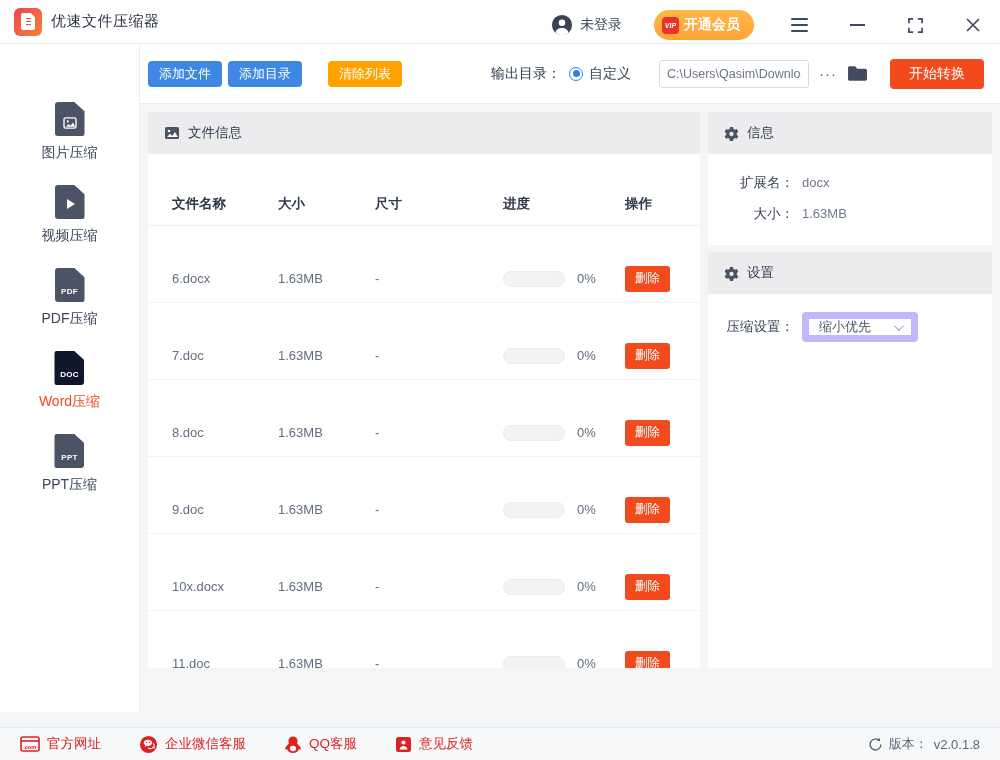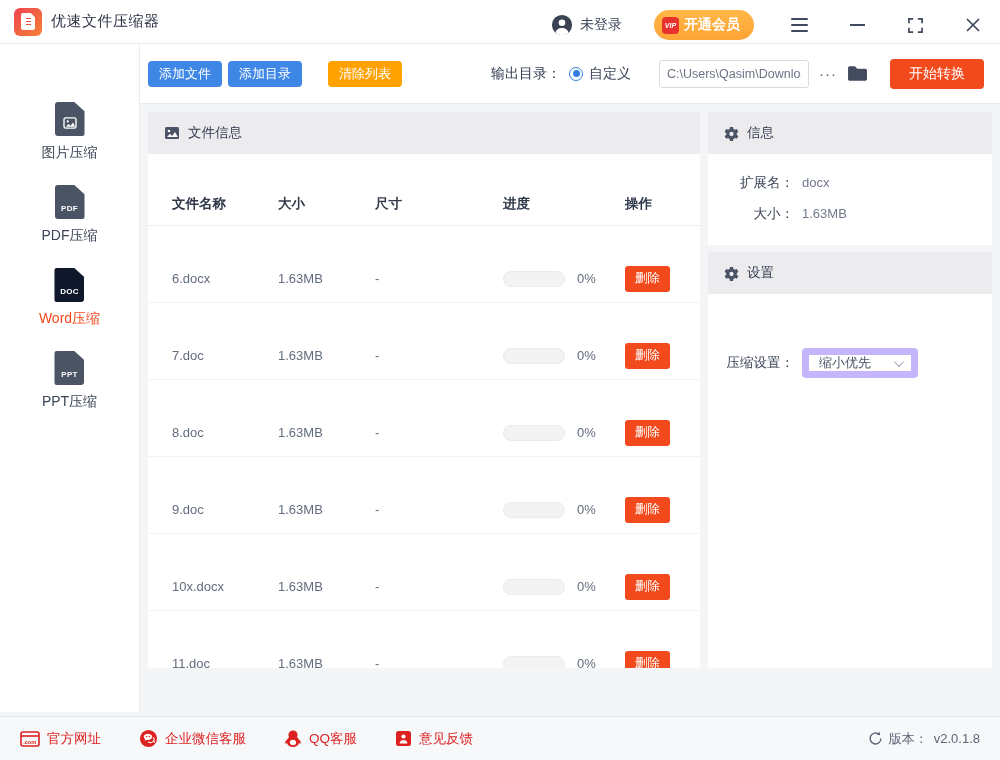--- a/index.html
+++ b/index.html
@@ -69,26 +69,26 @@
   .prog-pill{width:62px;height:16px;background:#f3f3f3;border:1px solid #ebebeb;border-radius:8px;}
   .prog-text{font-size:12.5px;color:#8b93a3;}
   .del-btn{background:#f24a1d;border:none;border-radius:3px;color:#fff;font-size:12.5px;height:26px;padding:0 10px;cursor:pointer;font-family:inherit;}
   
   .info-panel{flex:none;}
   .info-body{padding:13px 0 16px 0;background:#fff;}
   .info-row{display:flex;align-items:center;height:31px;}
   .info-label{width:86px;text-align:right;font-size:13.5px;color:#3a4456;flex:none;}
   .info-value{margin-left:8px;font-size:13px;color:#707a8a;}
   .settings-panel{flex:1;}
-  .settings-body{padding:18px 0;display:flex;align-items:center;margin-top:36px;}
+  .settings-body{padding:18px 0;display:flex;align-items:center;}
   .select-box{width:116px;height:30px;border:7px solid #c4b5fd;border-radius:4px;background:#fff;display:flex;align-items:center;justify-content:space-between;padding:0 10px;margin-left:8px;cursor:pointer;}
   .select-value{font-size:13px;color:#4a5468;}
   .chevron{width:7px;height:7px;border-right:1.5px solid #9aa2b0;border-bottom:1.5px solid #9aa2b0;transform:rotate(45deg) translateY(-2px);}
   
-  .footer{height:44px;background:#f7f8fa;border-top:1px solid #e5e8ec;display:flex;align-items:center;padding:0 20px;position:absolute;bottom:0;left:0;right:0;}
+  .footer{height:33px;background:#f7f8fa;border-top:1px solid #e5e8ec;display:flex;align-items:center;padding:0 20px;position:absolute;bottom:0;left:0;right:0;}
   .f-link{display:flex;align-items:center;gap:7px;color:#dd2121;font-size:13.5px;cursor:pointer;margin-right:38px;}
   .version-area{margin-left:auto;display:flex;align-items:center;gap:6px;color:#5d6677;font-size:13px;}
   .version-area .refresh{cursor:pointer;display:flex;}
 </style>
 </head>
 <body>
 
 <div class="titlebar">
   <div class="app-icon">
       <div class="doc">
@@ -139,20 +139,26 @@
   <div class="sidebar">
     <div class="nav-item">
       <div class="doc-icon">
         <svg class="img-glyph" width="14" height="12" viewBox="0 0 16 14">
           <rect x="1" y="1" width="14" height="12" rx="2" fill="none" stroke="#fff" stroke-width="1.6"></rect>
           <circle cx="5.4" cy="5.2" r="1.3" fill="#fff"></circle>
           <path d="M3 11.5l3.4-3.4 2.2 2.2 3-3.8 2.4 5z" fill="#fff"></path>
         </svg>
       </div>
       <div class="nav-label">图片压缩</div>
+    </div>
+    <div class="nav-item">
+      <div class="doc-icon">
+          <span class="play-tri"></span>
+        </div>
+      <div class="nav-label">视频压缩</div>
     </div>
     <div class="nav-item">
       <div class="doc-icon">
           <span class="badge">PDF</span>
         </div>
       <div class="nav-label">PDF压缩</div>
     </div>
     <div class="nav-item active">
       <div class="doc-icon active">
           <span class="badge">DOC</span>

